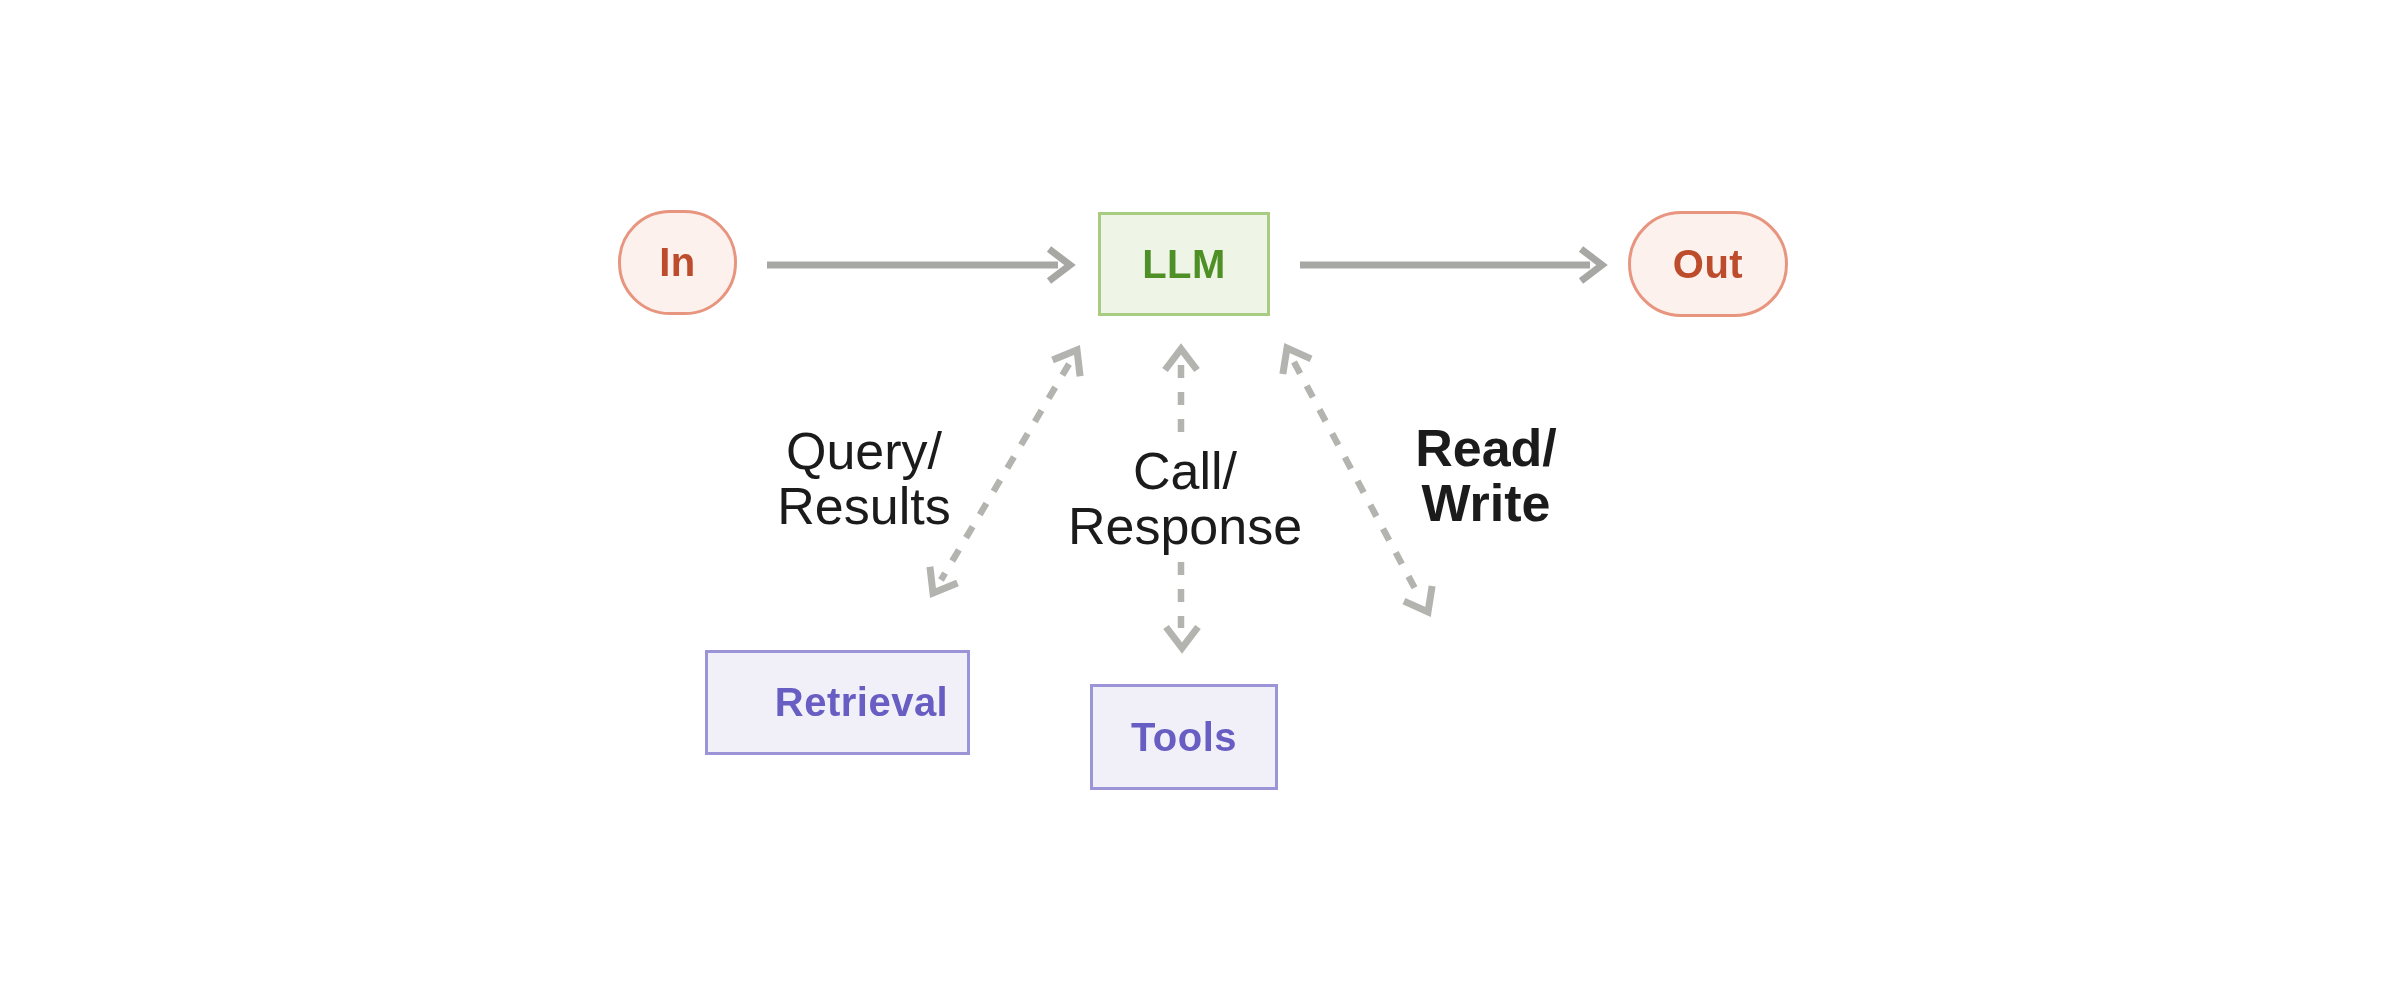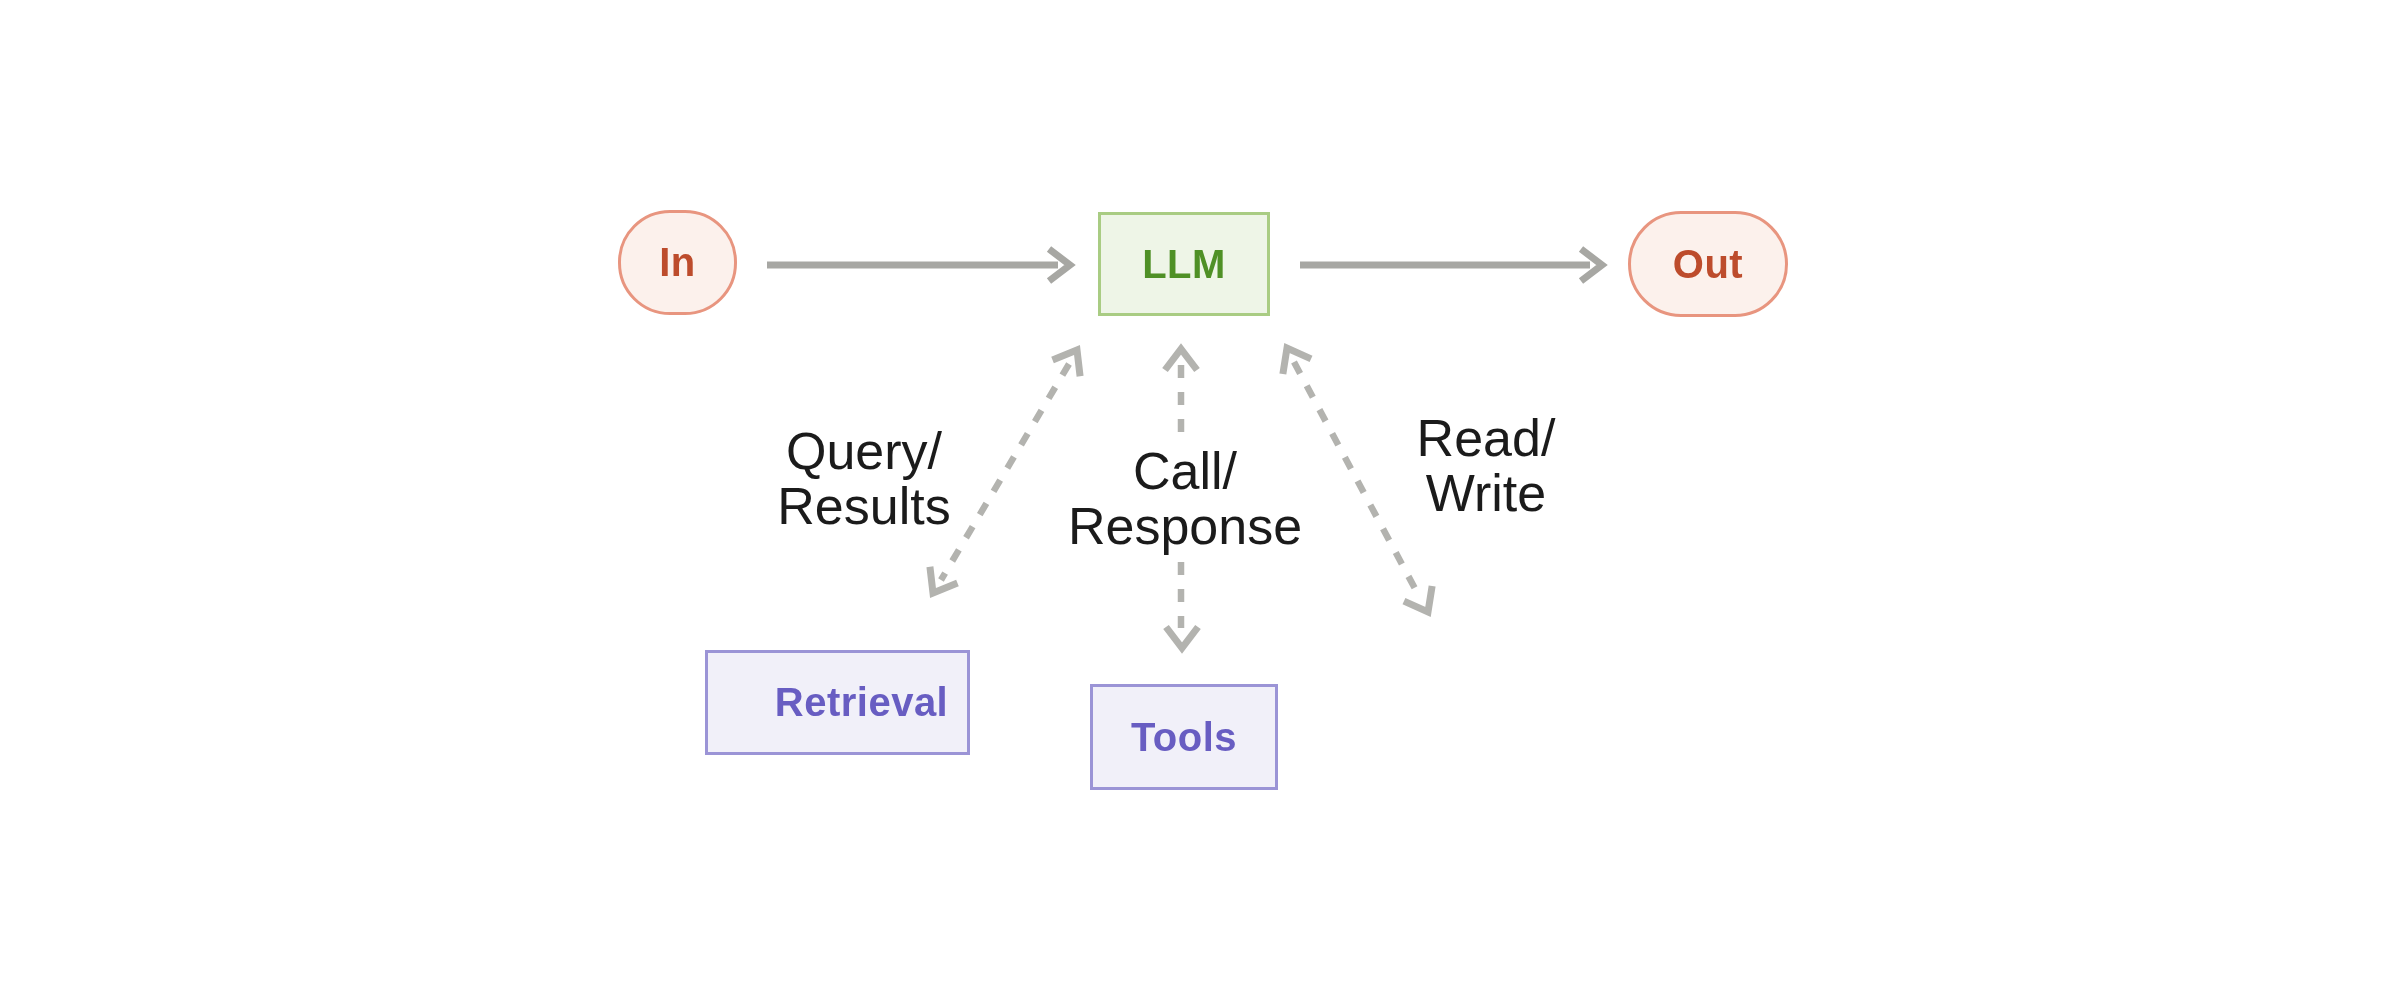--- a/index.html
+++ b/index.html
@@ -60,21 +60,21 @@
     position: absolute;
     width: 300px;
     text-align: center;
     font-size: 52px;
     line-height: 55px;
     color: #1b1b1b;
     white-space: pre-line;
   }
   #label-query { left: 714px;  top: 424px; }
   #label-call  { left: 1035px; top: 444px; }
-  #label-read  { left: 1336px; top: 411px; }
+  #label-read  { left: 1336px; top: 421px; font-weight: bold; }
 
   .solid-edge {
     stroke: #a7a7a3;
     stroke-width: 7;
     fill: none;
   }
   .dashed-edge {
     stroke: #b3b3af;
     stroke-width: 6.5;
     stroke-dasharray: 13 14;

